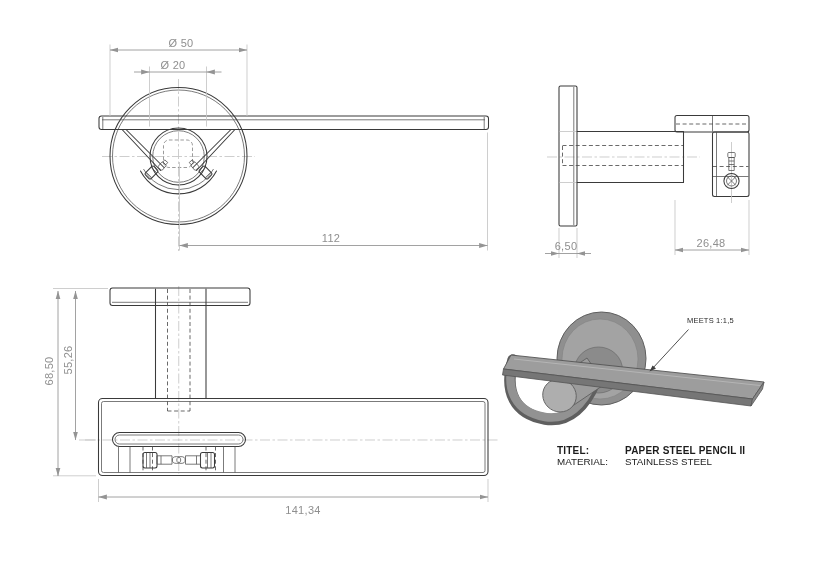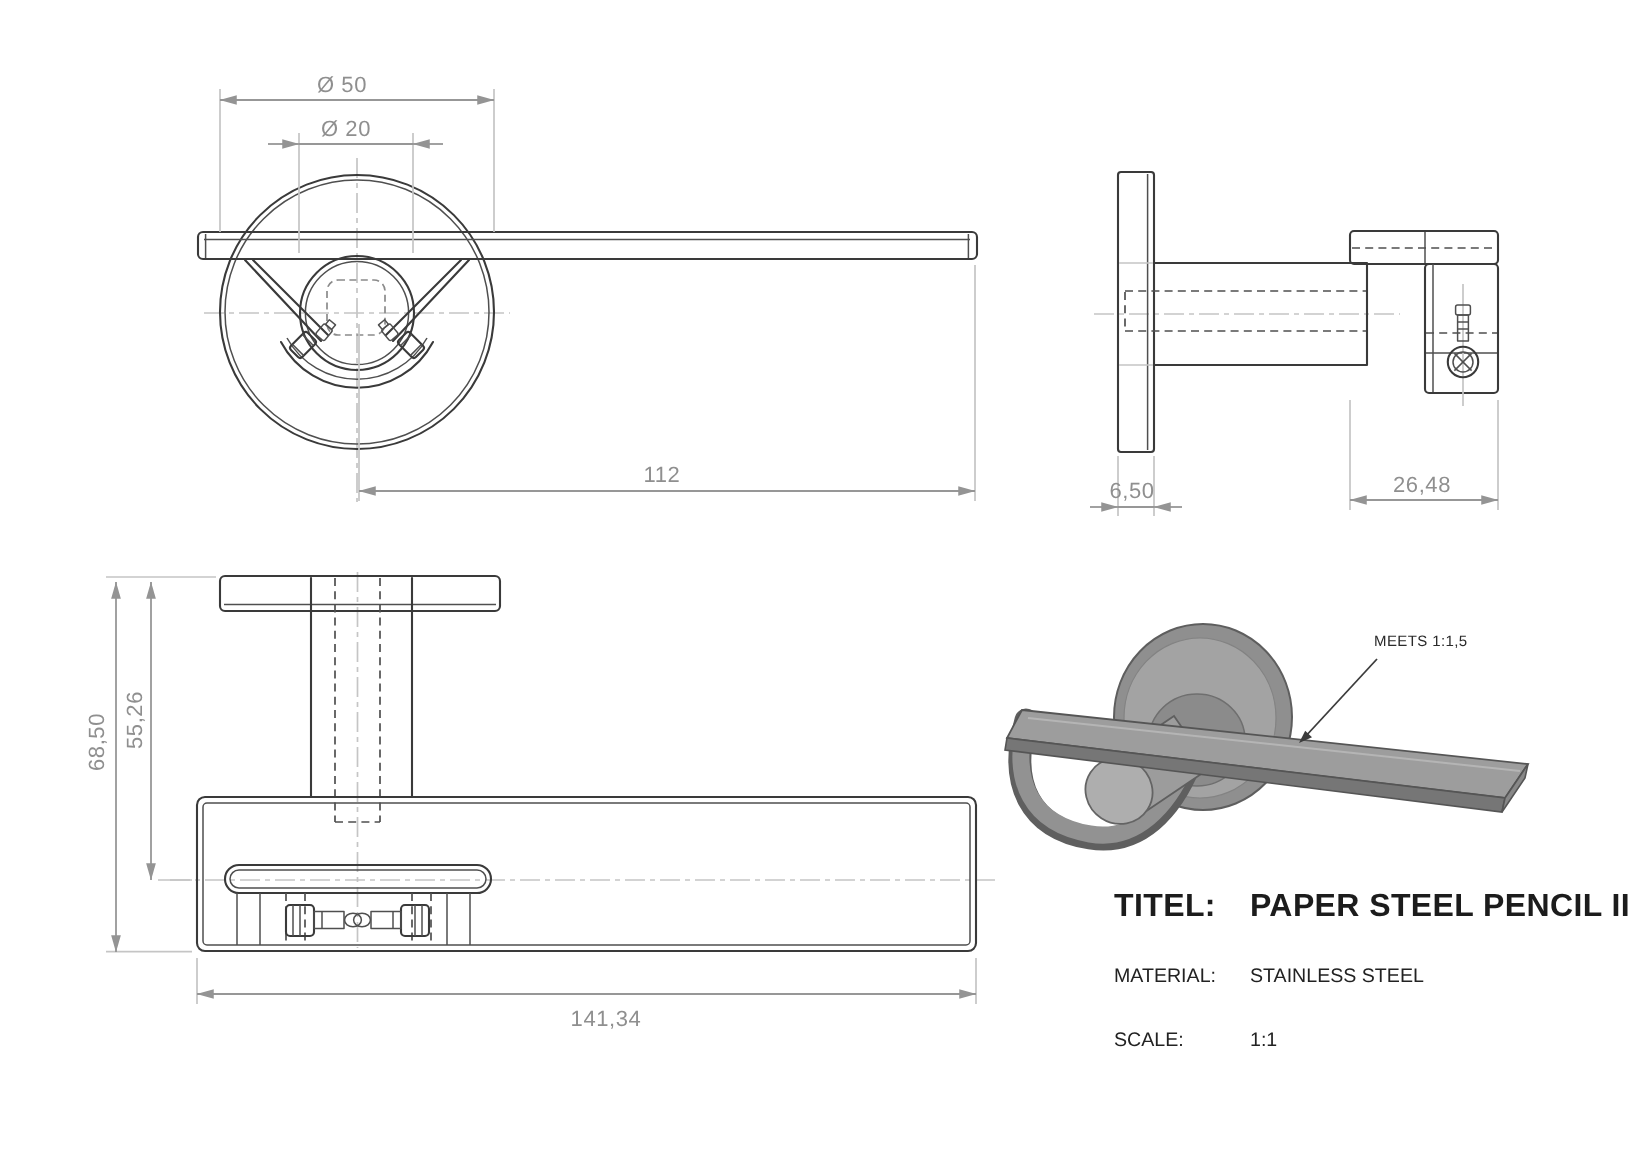--- a/index.html
+++ b/index.html
@@ -14,22 +14,22 @@
   .c{fill:none;stroke:#c5c5c5;stroke-width:.85;stroke-dasharray:10 2.5 2.5 2.5;}
   .x{fill:none;stroke:#c5c5c5;stroke-width:.85;}
   .d{fill:none;stroke:#979797;stroke-width:.9;}
   
   .dlab{position:absolute;font-size:11px;color:#8f8f8f;white-space:nowrap;
         transform:translate(-50%,-100%);letter-spacing:.3px;}
   .dlab.rot{transform:translate(-50%,-50%) rotate(-90deg);}
   .scale-note{position:absolute;font-size:7.5px;color:#2a2a2a;white-space:nowrap;letter-spacing:.2px;}
   
   .title-block{position:absolute;left:557px;top:445px;color:#1c1c1c;}
-  .tb-title-row{display:flex;font-weight:700;font-size:16px;letter-spacing:.2px;margin-bottom:0;}
-  .tb-row{display:flex;font-size:9.8px;line-height:12.4px;color:#222;margin-top:20px;}
+  .tb-title-row{display:flex;font-weight:700;font-size:10px;letter-spacing:.2px;margin-bottom:0;}
+  .tb-row{display:flex;font-size:9.8px;line-height:12.4px;color:#222;}
   .tb-label{width:68px;}
 </style>
 </head>
 <body>
 
 <div class="canvas">
 
 <svg width="818" height="578" viewBox="0 0 818 578">
   <defs>
     <marker id="ar" viewBox="0 0 10 10" refX="9.3" refY="5" markerWidth="10" markerHeight="10" orient="auto-start-reverse">
@@ -179,38 +179,34 @@
     <polygon points="503.5,369 752.5,399 751,406 502.5,375" fill="#767676" stroke="#555555" stroke-width=".8"></polygon>
     <polygon points="764,382 752.5,399 751,406 762.5,389" fill="#888888" stroke="#555555" stroke-width=".8"></polygon>
     <line x1="514" y1="359" x2="760" y2="385.5" stroke="#b5b5b5" stroke-width="1"></line>
     <g>
       <line x1="688.5" y1="329.5" x2="652" y2="369" stroke="#3c3c3c" stroke-width=".9"></line>
       <polygon points="649.5,371.5 656,368.6 652.6,365.4" fill="#3c3c3c"></polygon>
     </g>
   </g>
 </svg>
 
-<span class="dlab" style="left:171px;top:49px">Ø 50</span>
+<span class="dlab" style="left:181px;top:49px">Ø 50</span>
 <span class="dlab" style="left:173px;top:71px">Ø 20</span>
 <span class="dlab" style="left:331px;top:244px">112</span>
 <span class="dlab" style="left:566px;top:252px">6,50</span>
 <span class="dlab" style="left:711px;top:249px">26,48</span>
 <span class="dlab rot" style="left:49px;top:371px">68,50</span>
 <span class="dlab rot" style="left:68px;top:360px">55,26</span>
 <span class="dlab" style="left:303px;top:516px">141,34</span>
 <span class="scale-note" style="left:687px;top:316px">MEETS 1:1,5</span>
 
 <div class="title-block">
   <div class="tb-title-row">
     <span class="tb-label">TITEL:</span>
     <span class="tb-value">PAPER STEEL PENCIL II</span>
   </div>
   <div class="tb-row">
     <span class="tb-label">MATERIAL:</span>
     <span>STAINLESS STEEL</span>
   </div>
-  <div class="tb-row">
-    <span class="tb-label">SCALE:</span>
-    <span>1:1</span>
-  </div>
 </div>
 
 </div>
 
 </body></html>

